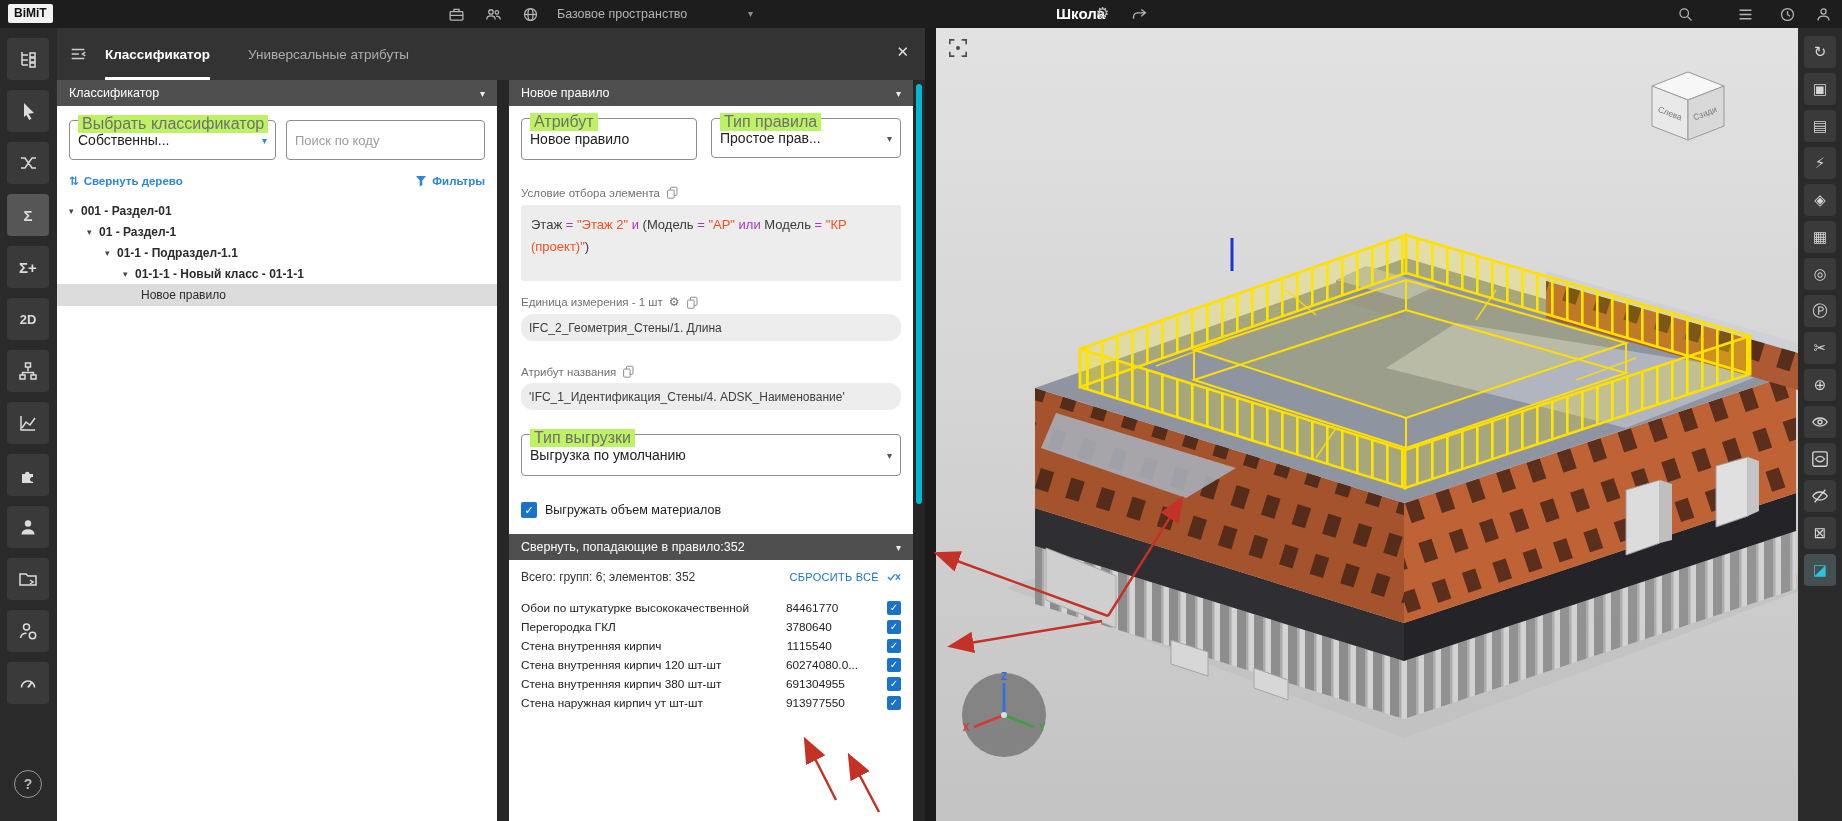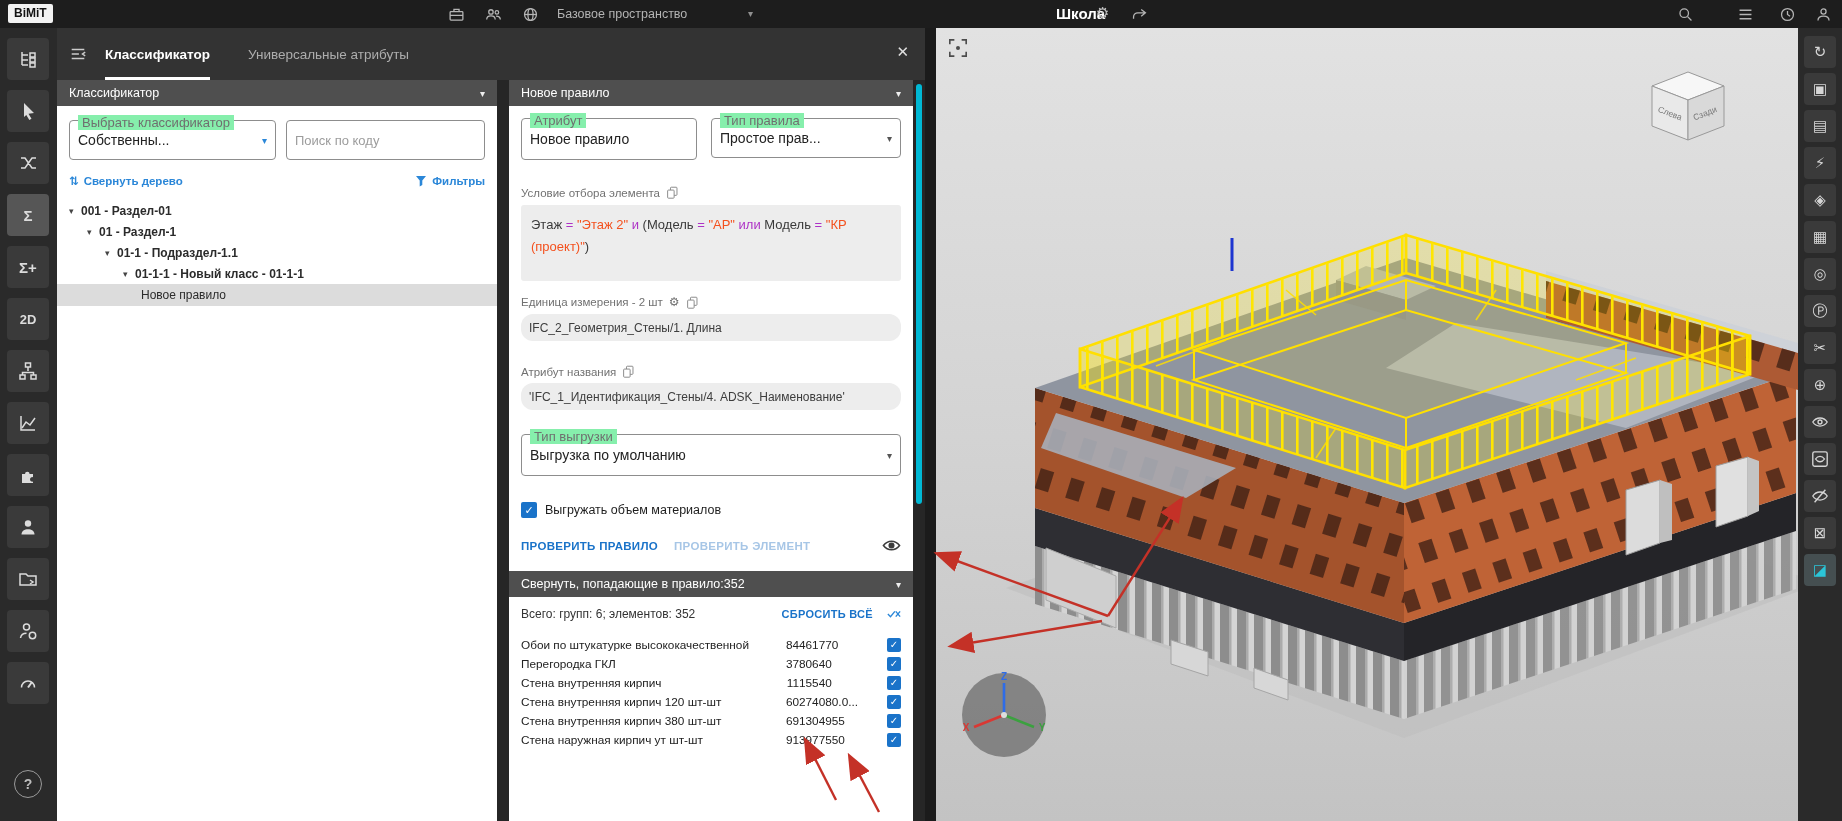--- a/index.html
+++ b/index.html
@@ -43,21 +43,21 @@
   .tab-collapse{position:absolute;left:12px;top:17px}
   .tab-close{position:absolute;right:16px;top:15px;color:#e0e0e0;font-size:15px}
 
   .panel-left{position:absolute;left:0;top:52px;width:440px;height:741px;background:#fff;overflow:hidden}
   .panel-mid{position:absolute;left:452px;top:52px;width:404px;height:741px;background:#fff;overflow:hidden}
   .sec-head{height:26px;background:#4f4f4f;color:#fff;font-size:12.5px;display:flex;align-items:center;padding:0 12px}
   .sec-head .caret{margin-left:auto;font-size:10px;color:#eee}
 
   .ctrl-row{display:flex;gap:10px;margin:14px 12px 0}
   .ofield{position:relative;height:40px;border:1px solid #8d8d8d;border-radius:4px;display:flex;align-items:center;padding:0 8px;background:#fff}
-  .ofield .flabel{position:absolute;top:-6px;left:8px;background:#86efac;padding:0 4px;font-size:13px;color:#6f6f6f;white-space:nowrap}
+  .ofield .flabel{position:absolute;top:-6px;left:8px;background:#bef264;padding:0 4px;font-size:16px;color:#6f6f6f;white-space:nowrap}
   .ofield .val{font-size:14px;color:#222;white-space:nowrap;overflow:hidden}
   .ofield .caret{margin-left:auto;color:#555;font-size:10px}
   .ofield input{border:none;outline:none;font-size:13px;width:100%;color:#333}
   .ofield input::placeholder{color:#9c9c9c}
 
   .links-row{display:flex;justify-content:space-between;align-items:center;margin:14px 12px 0;font-size:11.5px;color:#2b87d8;font-weight:bold}
   .linkgrp{display:flex;align-items:center;gap:5px}
 
   .tree{margin-top:12px}
   .trow{height:21px;display:flex;align-items:center;font-size:12px;font-weight:bold;color:#2b2b2b}
@@ -74,21 +74,21 @@
   .cb{width:16px;height:16px;background:#1a73c9;border-radius:2px;color:#fff;font-size:11px;display:flex;align-items:center;justify-content:center;flex:none}
   .chk-lbl{font-size:12.5px;color:#1d1d1d}
   .btn-row{display:flex;align-items:center;margin-top:18px}
   .tbtn{font-size:11.5px;font-weight:bold;color:#1a73c9;letter-spacing:.3px;display:flex;align-items:center;gap:4px}
   .tbtn.disabled{color:#a7c6e6;margin-left:16px}
   .eyebtn{margin-left:auto;display:flex;align-items:center}
 
   .elements{margin-top:16px}
   .el-body{padding:10px 12px 0}
   .sum-row{display:flex;align-items:center;font-size:12px;color:#333}
-  .reset{margin-left:auto;color:#1a73c9;font-size:11px;font-weight:bold;letter-spacing:.3px;display:flex;align-items:center;gap:14px}
+  .reset{margin-left:auto;color:#1a73c9;font-size:11px;font-weight:normal;letter-spacing:.3px;display:flex;align-items:center;gap:8px}
   .erow{display:flex;align-items:center;height:19px;font-size:11.8px;color:#222}
   .erow .nm{flex:1;white-space:nowrap;overflow:hidden}
   .erow .ct{width:34px;text-align:right}
   .erow .vl{width:78px;text-align:left}
   .erow .cb{width:14px;height:14px;margin-left:10px;font-size:10px}
   .vscroll{position:absolute;left:859px;top:56px;width:6px;height:420px;background:#00b8d4;border-radius:3px}
 
   
   .viewport{position:absolute;left:936px;top:28px;width:862px;height:793px;z-index:10;
     background:linear-gradient(#e2e2e2,#d2d2d2 55%,#c3c3c3)}
@@ -487,21 +487,21 @@
         <div class="lab-row" style="margin-top:26px">
           <span>Условие отбора элемента</span>
           <svg width="13" height="13" viewBox="0 0 16 16" fill="none" stroke="#8a8a8a" stroke-width="1.2">
             <rect x="5.5" y="1.5" width="8" height="10" rx="1"></rect>
               <rect x="2" y="5" width="8" height="10" rx="1" fill="#fff"></rect>
             </svg>
         </div>
         <div class="condbox"><span class="tk-p">Этаж </span><span class="tk-o">= </span><span class="tk-s">"Этаж 2" </span><span class="tk-o">и </span><span class="tk-p">(Модель </span><span class="tk-o">= </span><span class="tk-s">"АР" </span><span class="tk-o">или </span><span class="tk-p">Модель </span><span class="tk-o">= </span><span class="tk-s">"КР (проект)"</span><span class="tk-p">)</span></div>
 
         <div class="lab-row" style="margin-top:14px">
-          <span>Единица измерения - 2 шт</span>
+          <span>Единица измерения - 1 шт</span>
           <span style="color:#6f6f6f;font-size:12px">⚙</span>
           <svg width="13" height="13" viewBox="0 0 16 16" fill="none" stroke="#8a8a8a" stroke-width="1.2">
             <rect x="5.5" y="1.5" width="8" height="10" rx="1"></rect>
               <rect x="2" y="5" width="8" height="10" rx="1" fill="#fff"></rect>
             </svg>
         </div>
         <div class="gfield">IFC_2_Геометрия_Стены/1. Длина</div>
 
         <div class="lab-row" style="margin-top:24px">
           <span>Атрибут названия</span>
@@ -516,30 +516,20 @@
           <span class="flabel">Тип выгрузки</span>
           <span class="val">Выгрузка по умолчанию</span>
           <span class="caret">▾</span>
         </div>
 
         <div class="chk-row">
           <span class="cb">✓</span>
           <span class="chk-lbl">Выгружать объем материалов</span>
         </div>
 
-        <div class="btn-row">
-          <span class="tbtn">ПРОВЕРИТЬ ПРАВИЛО</span>
-          <span class="tbtn disabled">ПРОВЕРИТЬ ЭЛЕМЕНТ</span>
-          <span class="eyebtn">
-            <svg width="19" height="19" viewBox="0 0 20 20" fill="none" stroke="#3c3c3c" stroke-width="1.6">
-              <path d="M1.5 10S5 5.5 10 5.5 18.5 10 18.5 10 15 14.5 10 14.5 1.5 10 1.5 10z"></path>
-                <circle cx="10" cy="10" r="2.4" fill="#3c3c3c"></circle>
-              </svg>
-          </span>
-        </div>
       </div>
 
       <div class="elements">
         <div class="sec-head">
           <span>Свернуть, попадающие в правило:352</span>
           <span class="caret">▾</span>
         </div>
         <div class="el-body">
           <div class="sum-row">
             <span>Всего: групп: 6; элементов: 352</span>

